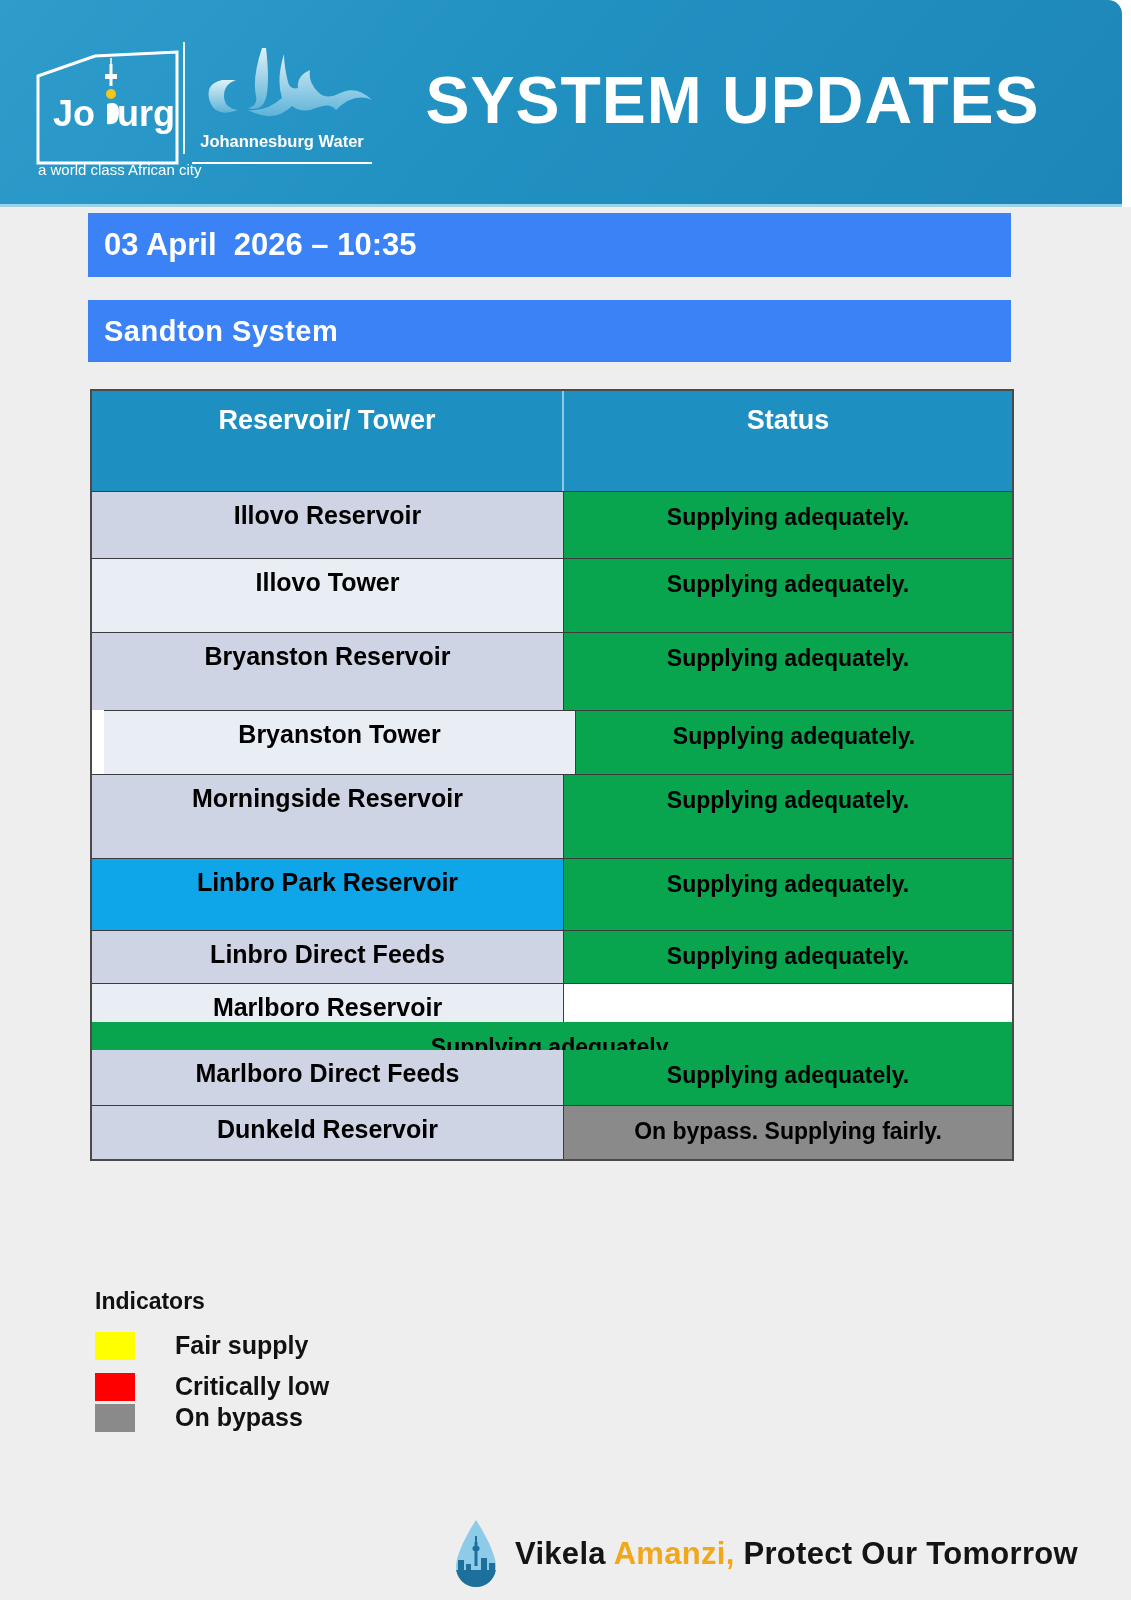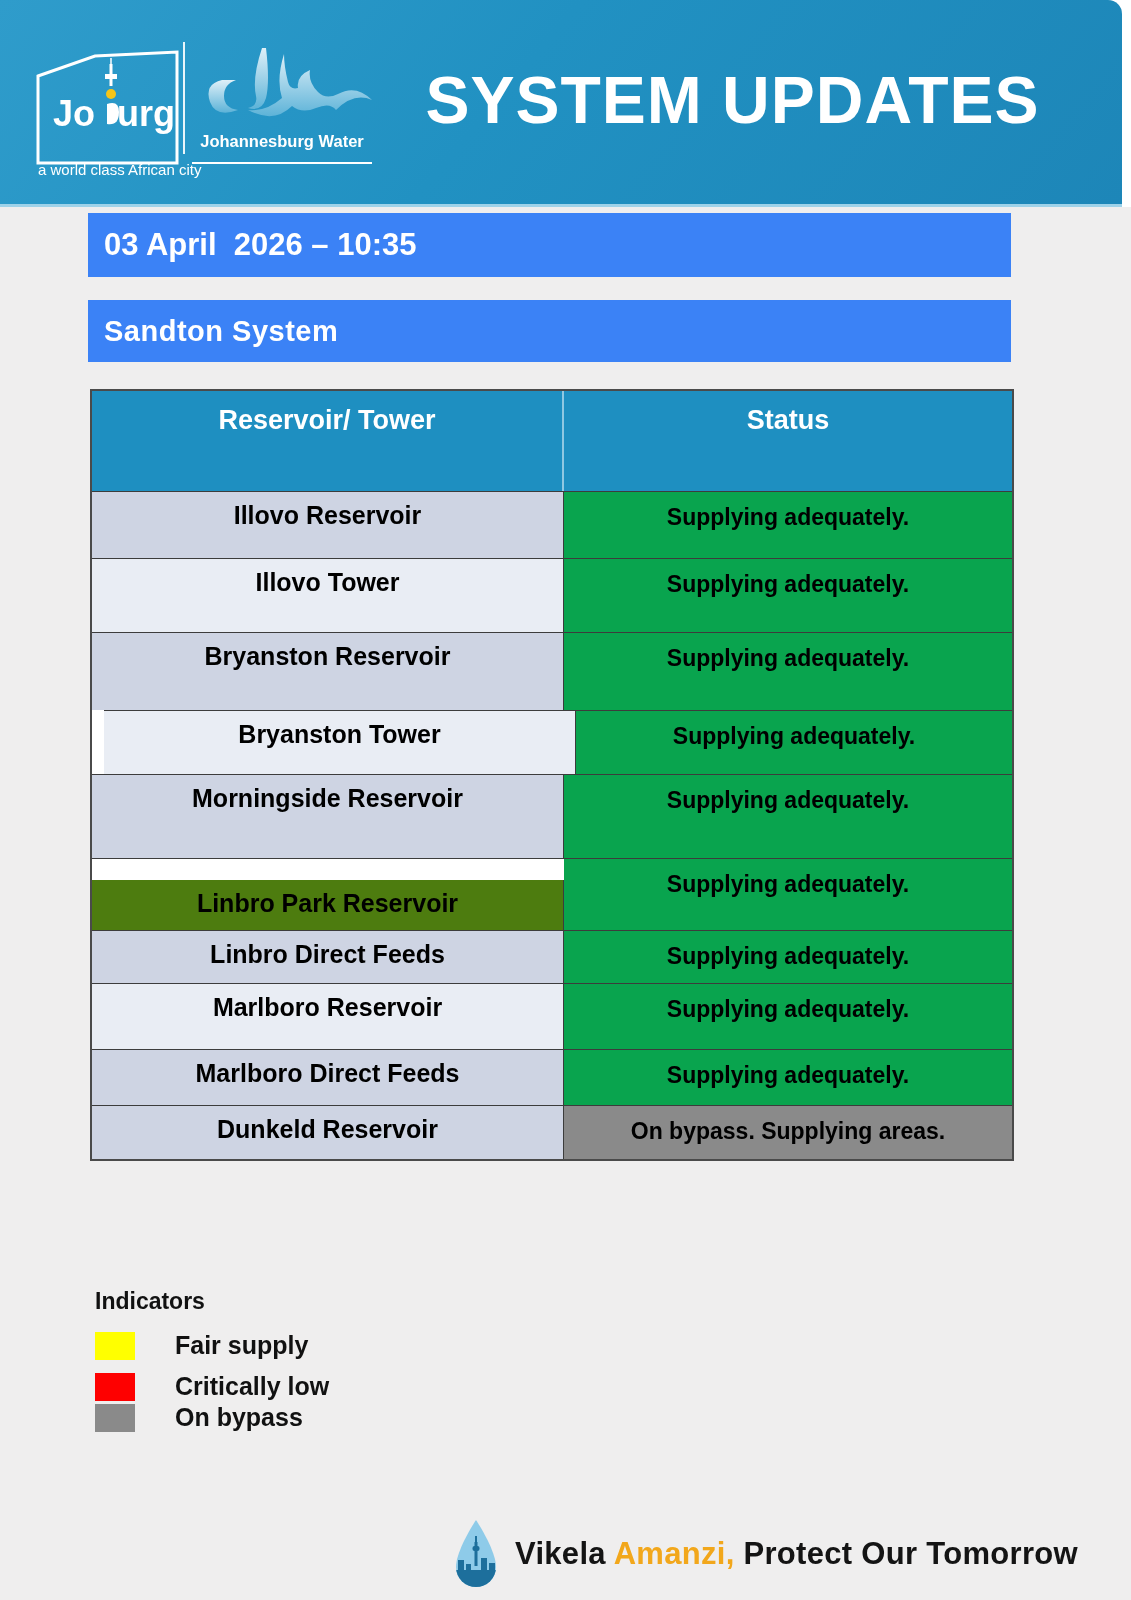--- a/index.html
+++ b/index.html
@@ -134,38 +134,38 @@
         </div>
         <div class="t-row" style="height: 63px; margin-left: 12px;">
           <div class="cell-name" style="background: rgb(233, 237, 244);">Bryanston Tower</div>
           <div class="cell-status" style="background: rgb(9, 164, 78);">Supplying adequately.</div>
         </div>
         <div class="t-row" style="height: 83px;">
           <div class="cell-name" style="background: rgb(206, 212, 227);">Morningside Reservoir</div>
           <div class="cell-status" style="background: rgb(9, 164, 78);">Supplying adequately.</div>
         </div>
         <div class="t-row" style="height: 71px;">
-          <div class="cell-name" style="background: #4d7c0f; margin-top: 21px;">Linbro Park Reservoir</div>
+          <div class="cell-name" style="background: #0ea5e9;">Linbro Park Reservoir</div>
           <div class="cell-status" style="background: rgb(9, 164, 78);">Supplying adequately.</div>
         </div>
         <div class="t-row" style="height: 52px;">
           <div class="cell-name" style="background: rgb(206, 212, 227);">Linbro Direct Feeds</div>
           <div class="cell-status" style="background: rgb(9, 164, 78);">Supplying adequately.</div>
         </div>
-        <div class="t-row" style="height: 65px;">
+        <div class="t-row" style="height: 65px; flex-direction: column;">
           <div class="cell-name" style="background: rgb(233, 237, 244);">Marlboro Reservoir</div>
           <div class="cell-status" style="background: rgb(9, 164, 78);">Supplying adequately.</div>
         </div>
         <div class="t-row" style="height: 55px;">
           <div class="cell-name" style="background: rgb(206, 212, 227);">Marlboro Direct Feeds</div>
           <div class="cell-status" style="background: rgb(9, 164, 78);">Supplying adequately.</div>
         </div>
         <div class="t-row" style="height: 53px;">
           <div class="cell-name" style="background: rgb(206, 212, 227);">Dunkeld Reservoir</div>
-          <div class="cell-status" style="background: rgb(138, 138, 138);">On bypass. Supplying areas.</div>
+          <div class="cell-status" style="background: rgb(138, 138, 138);">On bypass. Supplying fairly.</div>
         </div>
       </div>
   </div>
 
   <div class="legend">
     <div class="legend-title">Indicators</div>
     <div id="legend-items">
         <div class="legend-item gap-small">
           <div class="legend-swatch" style="background: rgb(255, 255, 0);"></div>
           <div class="legend-label">Fair supply</div>

